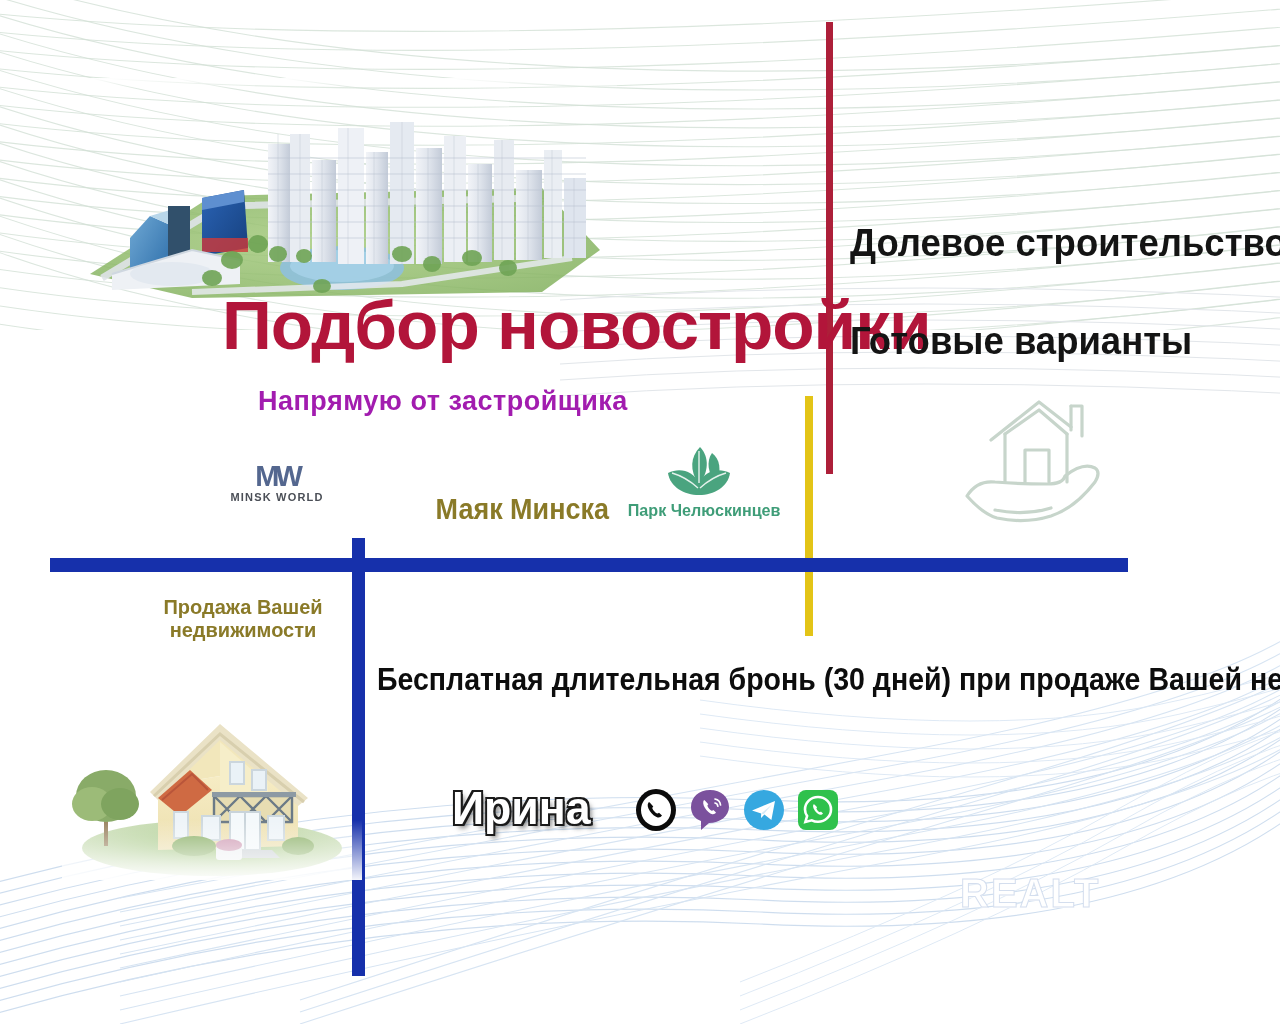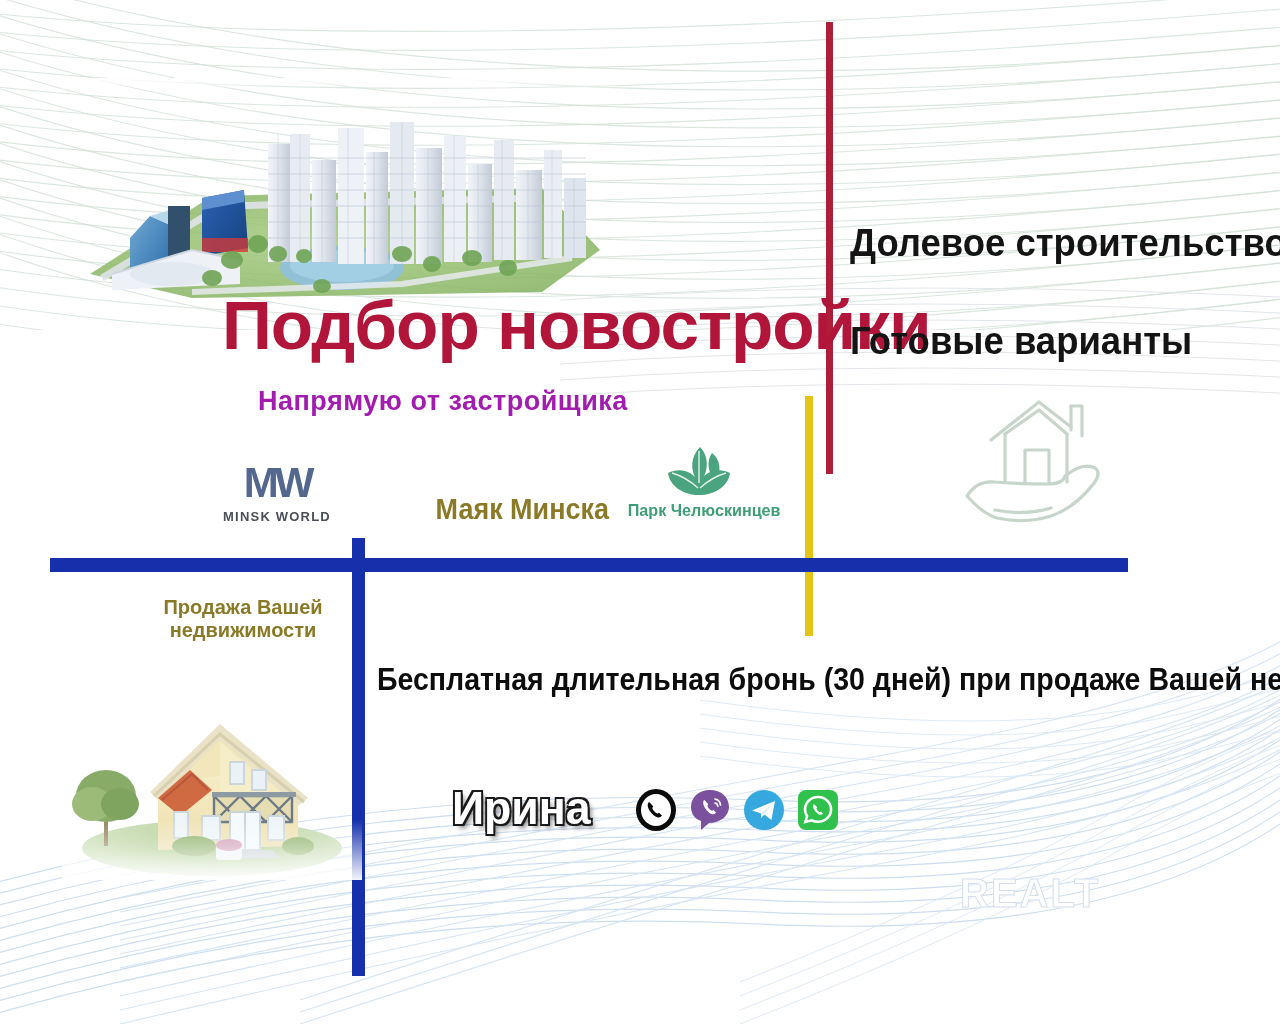--- a/index.html
+++ b/index.html
@@ -41,22 +41,22 @@
     font-family:"Liberation Sans Narrow","Liberation Sans",sans-serif;
     font-size:38px;font-weight:700;color:#141414;white-space:nowrap;
     transform:scaleX(.96);transform-origin:left center;
   }
   .claim-1{top:222px;}
   .claim-2{top:320px;}
 
   
   .logo{position:absolute;text-align:center;}
   .logo-mw{left:212px;top:462px;width:130px;}
-  .mw-mark{font-size:42px;font-weight:700;color:#54678f;letter-spacing:-4px;line-height:1;}
-  .mw-word{font-size:13px;font-weight:700;color:#4b4f57;letter-spacing:1.2px;margin-top:5px;}
+  .mw-mark{font-size:29px;font-weight:700;color:#54678f;letter-spacing:-4px;line-height:1;}
+  .mw-word{font-size:11px;font-weight:700;color:#4b4f57;letter-spacing:1.2px;}
 
   .logo-mayak{left:410px;top:493px;width:160px;margin-left:20px;}
   .mayak-word{
     font-family:"Liberation Sans Narrow","Liberation Sans",sans-serif;
     font-size:29px;font-weight:700;color:#8a7a28;white-space:nowrap;
     transform:scaleX(.93);transform-origin:center;
   }
 
   .logo-park{left:624px;top:443px;width:150px;}
   .park-word{

